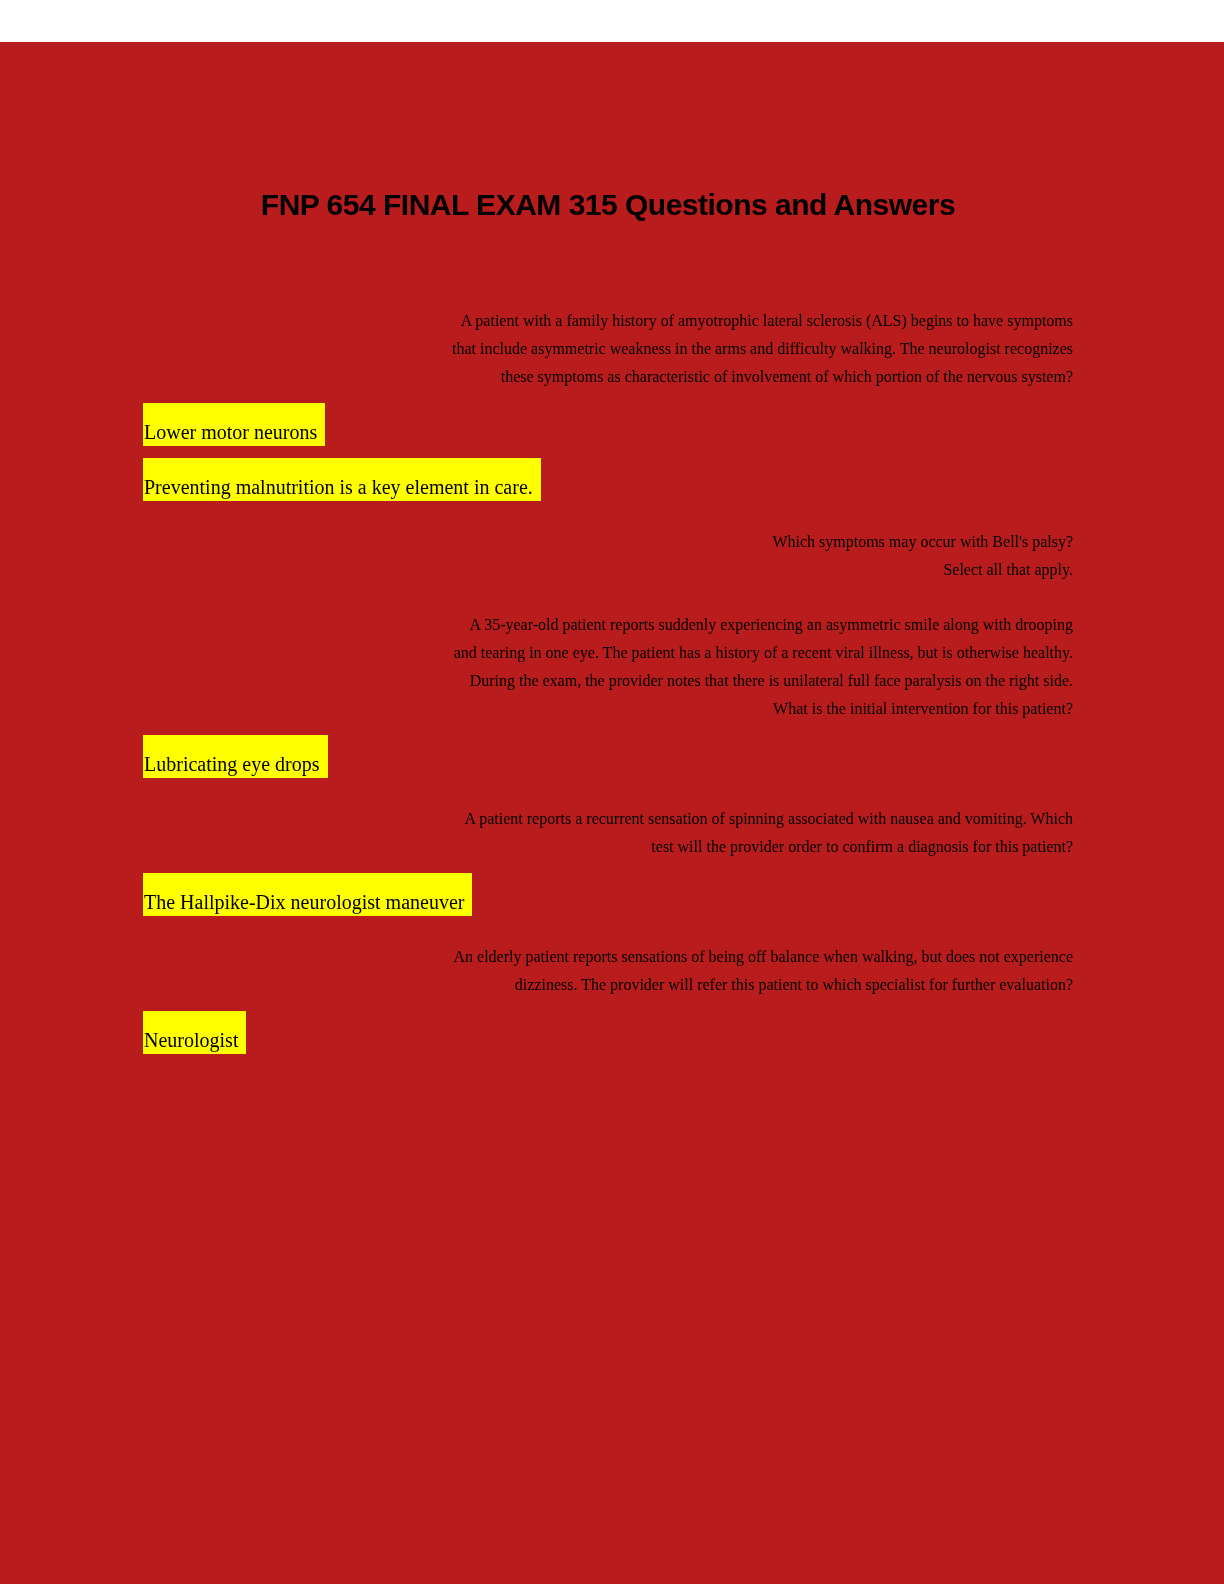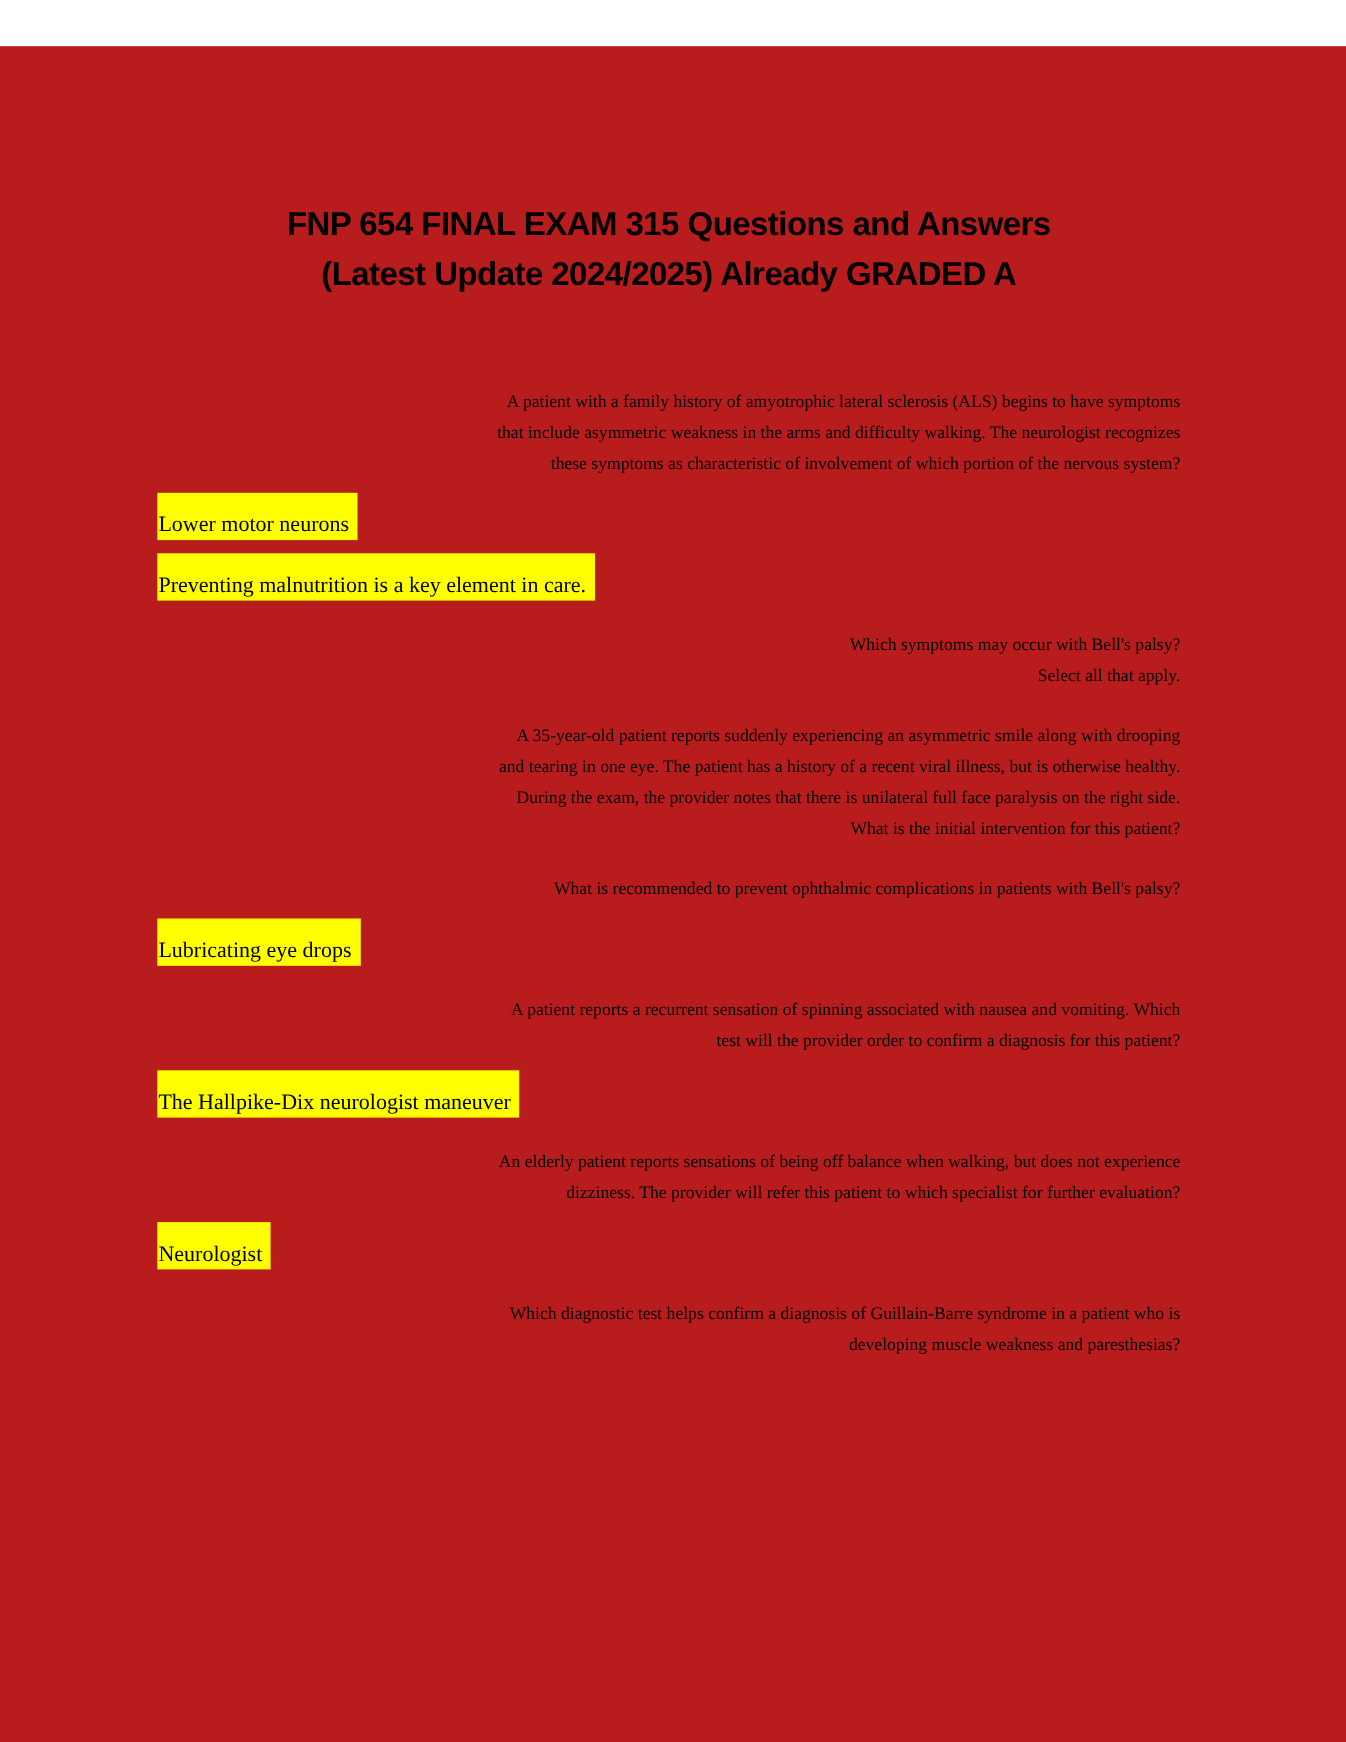--- a/index.html
+++ b/index.html
@@ -49,45 +49,42 @@
     background: #ffff00;
     padding: 18px 8px 3px 1px;
   }
 </style>
 </head>
 <body>
 
 <div class="page">
   <div class="content">
 
-    <h1 class="doc-title"><span>FNP 654 FINAL EXAM 315 Questions and Answers</span><br><span>(Latest Update 2024/2025) Already GRADED A</span></h1>
+    <h1 class="doc-title"><span>FNP 654 FINAL EXAM 315 Questions and Answers</span><br></h1>
 
     <p class="question">A patient with a family history of amyotrophic lateral sclerosis (ALS) begins to have symptoms
 that include asymmetric weakness in the arms and difficulty walking. The neurologist recognizes
 these symptoms as characteristic of involvement of which portion of the nervous system?</p>
     <p class="answer"><span class="hl">Lower motor neurons</span></p>
 
     <p class="answer"><span class="hl">Preventing malnutrition is a key element in care.</span></p>
 
     <p class="question">Which symptoms may occur with Bell's palsy?
 Select all that apply.</p>
 
     <p class="question">A 35-year-old patient reports suddenly experiencing an asymmetric smile along with drooping
 and tearing in one eye. The patient has a history of a recent viral illness, but is otherwise healthy.
 During the exam, the provider notes that there is unilateral full face paralysis on the right side.
 What is the initial intervention for this patient?</p>
 
-    <p class="question">What is recommended to prevent ophthalmic complications in patients with Bell's palsy?</p>
     <p class="answer"><span class="hl">Lubricating eye drops</span></p>
 
     <p class="question">A patient reports a recurrent sensation of spinning associated with nausea and vomiting. Which
 test will the provider order to confirm a diagnosis for this patient?</p>
     <p class="answer"><span class="hl">The Hallpike-Dix neurologist maneuver</span></p>
 
     <p class="question">An elderly patient reports sensations of being off balance when walking, but does not experience
 dizziness. The provider will refer this patient to which specialist for further evaluation?</p>
     <p class="answer"><span class="hl">Neurologist</span></p>
 
-    <p class="question">Which diagnostic test helps confirm a diagnosis of Guillain-Barre syndrome in a patient who is
-developing muscle weakness and paresthesias?</p>
 
   </div>
 </div>
 
 </body></html>

